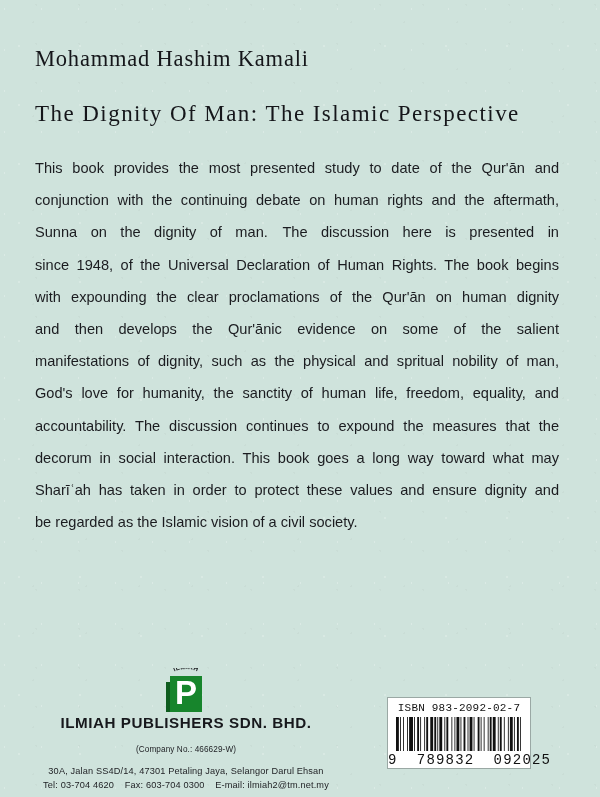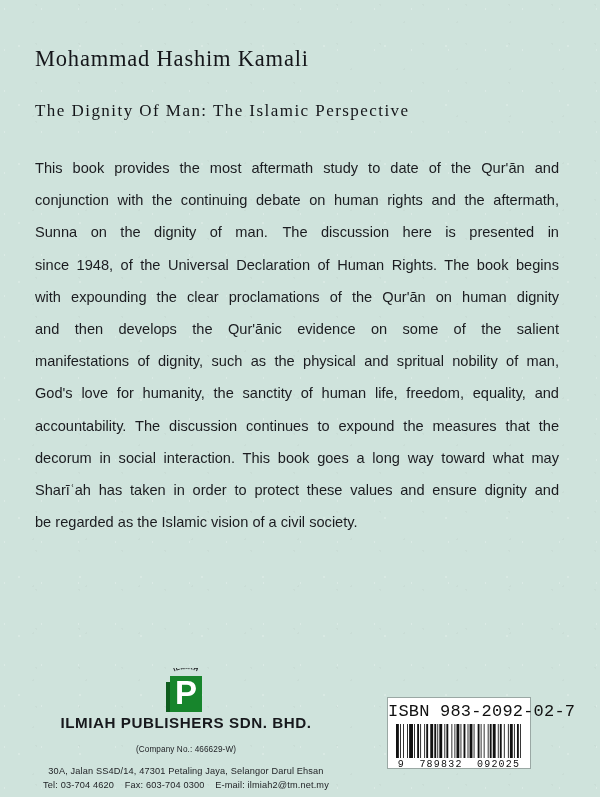--- a/index.html
+++ b/index.html
@@ -45,21 +45,21 @@
     color: #15161a;
     letter-spacing: 0.8px;
     white-space: nowrap;
   }
 
   .title {
     position: absolute;
     left: 35px;
     top: 101px;
     font-family: "Liberation Serif", serif;
-    font-size: 17px;
+    font-size: 23px;
     color: #15161a;
     letter-spacing: 1.45px;
     white-space: nowrap;
   }
 
   .blurb {
     position: absolute;
     left: 35px;
     top: 152px;
     width: 524px;
@@ -174,51 +174,51 @@
     width: 144px;
     height: 72px;
     background: #ffffff;
     border: 1px solid #9aa8a4;
     box-sizing: border-box;
     padding: 4px 0 0 0;
     text-align: center;
   }
   .isbn-text {
     font-family: "Liberation Mono", monospace;
-    font-size: 17px;
+    font-size: 11px;
     color: #111;
     letter-spacing: .2px;
     white-space: nowrap;
   }
   .barcode {
     margin: 3px auto 0 auto;
     width: 126px;
     height: 34px;
     display: block;
   }
   .barcode-digits {
     font-family: "Liberation Mono", monospace;
-    font-size: 10px;
+    font-size: 14px;
     color: #111;
     letter-spacing: 1.2px;
     margin-top: 1px;
     white-space: pre;
   }
 </style>
 </head>
 <body>
 
 <div class="cover">
 
   <div class="author">Mohammad Hashim Kamali</div>
 
   <div class="title">The Dignity Of Man: The Islamic Perspective</div>
 
   <div class="blurb">
-    <span class="justline">This book provides the most aftermath study to date of the Qur'ān and</span>
+    <span class="justline">This book provides the most presented study to date of the Qur'ān and</span>
     <span class="justline">conjunction with the continuing debate on human rights and the aftermath,</span>
     <span class="justline">Sunna on the dignity of man. The discussion here is presented in</span>
     <span class="justline">since 1948, of the Universal Declaration of Human Rights. The book begins</span>
     <span class="justline">with expounding the clear proclamations of the Qur'ān on human dignity</span>
     <span class="justline">and then develops the Qur'ānic evidence on some of the salient</span>
     <span class="justline">manifestations of dignity, such as the physical and spritual nobility of man,</span>
     <span class="justline">God's love for humanity, the sanctity of human life, freedom, equality, and</span>
     <span class="justline">accountability. The discussion continues to expound the measures that the</span>
     <span class="justline">decorum in social interaction. This book goes a long way toward what may</span>
     <span class="justline">Sharīʿah has taken in order to protect these values and ensure dignity and</span>

